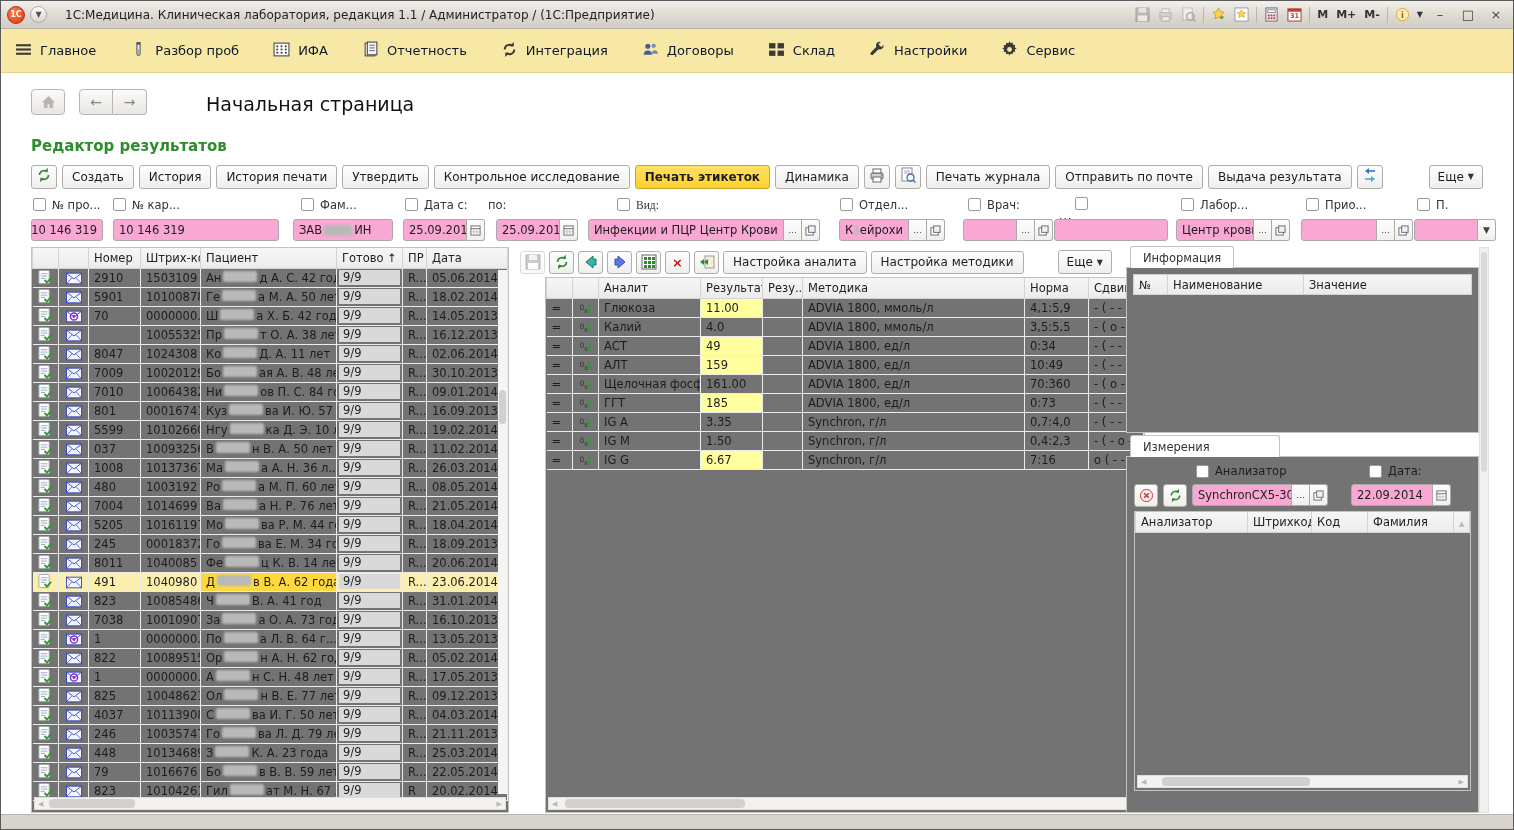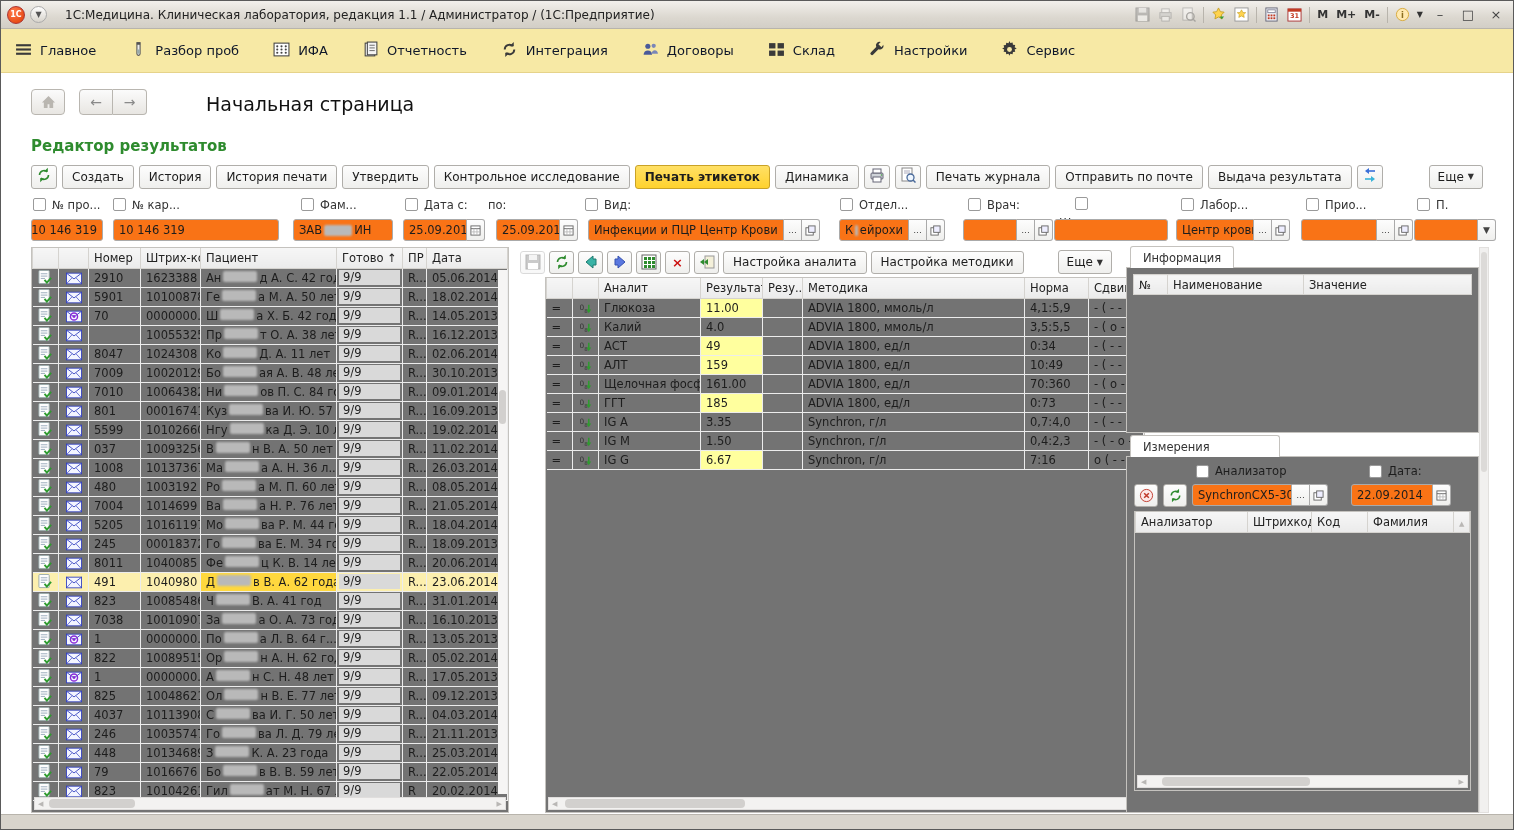--- a/index.html
+++ b/index.html
@@ -50,21 +50,21 @@
   .btn svg { width:16px; height:16px; }
   .spacer { flex:1; }
   .more-btn { height:24px; padding:0 8px; background:linear-gradient(#fdfdfd,#efefed); border:1px solid #b0aeaa; border-radius:3px;
     font-size:12px; display:flex; align-items:center; gap:4px; }
   .caret { font-size:8px; color:#333; }
 
   
   .flabel { position:absolute; top:196px; height:15px; display:flex; align-items:center; gap:6px; font-size:11.5px; color:#333; }
   .cb { width:13px; height:13px; background:#fff; border:1px solid #9a9a9a; border-radius:2px; flex:none; }
   .fgroup { position:absolute; top:218px; height:22px; display:flex; }
-  .finput { height:22px; border:1px solid #aaa; border-radius:3px 0 0 3px; background:#f97316; font-size:11.5px; padding:0 5px;
+  .finput { height:22px; border:1px solid #aaa; border-radius:3px 0 0 3px; background:#f9a8d4; font-size:11.5px; padding:0 5px;
     display:flex; align-items:center; overflow:hidden; white-space:nowrap; }
   .fgroup .finput:only-child, .fgroup .finput.rounded { border-radius:3px; }
   .fw { height:22px; width:18px; border:1px solid #aaa; border-left:none; background:linear-gradient(#fdfdfd,#efefed);
     display:flex; align-items:center; justify-content:center; font-size:9px; color:#444; flex:none; }
   .fw:last-child { border-radius:0 3px 3px 0; }
   .fw svg { width:11px; height:11px; }
   .right-al { justify-content:flex-end; }
   .blurred { display:inline-block; height:11px; background:#b9b9b9; border-radius:2px; margin:0 2px; filter:blur(1px); }
 
   
@@ -404,21 +404,21 @@
         <div class="fw">
           <svg viewBox="0 0 12 12" width="11" height="11">
             <rect x="1" y="1" width="10" height="10" fill="#fff" stroke="#666"></rect>
             <line x1="1" y1="4" x2="11" y2="4" stroke="#666"></line>
             <line x1="4.3" y1="4" x2="4.3" y2="11" stroke="#bbb"></line>
             <line x1="7.6" y1="4" x2="7.6" y2="11" stroke="#bbb"></line>
             <line x1="1" y1="7.5" x2="11" y2="7.5" stroke="#bbb"></line>
           </svg>
         </div>
       </div>
-      <div class="flabel" style="left: 584px;">
+      <div class="flabel" style="left: 616px; font-family: Liberation Serif, serif;">
         <span class="cb"></span>
         <span>Вид:</span>
       </div>
       <div class="fgroup" style="left: 587px;">
         <div class="finput" style="width: 196px;">Инфекции и ПЦР Центр Крови</div>
         <div class="fw">...</div>
         <div class="fw">
           <svg viewBox="0 0 12 12" width="11" height="11">
             <rect x="1" y="3" width="8" height="8" fill="#fff" stroke="#666"></rect>
             <rect x="4" y="1" width="7" height="7" fill="#eef" stroke="#666"></rect>
@@ -534,21 +534,21 @@
                   <line x1="2.5" y1="6.5" x2="9.5" y2="6.5" stroke="#9ab"></line>
                   <line x1="2.5" y1="9" x2="7" y2="9" stroke="#9ab"></line>
                   <path d="M6.5 10.5l2.5 3 4.5-5" fill="none" stroke="#2e9b2e" stroke-width="2"></path>
                 </svg></span></td>
             <td class="icon-cell"><span><svg viewBox="0 0 18 13" width="16" height="12">
                   <rect x=".5" y=".5" width="17" height="12" fill="#f3f5ff" stroke="#3340c0"></rect>
                   <path d="M.5.5L9 7 17.5.5" fill="none" stroke="#3340c0"></path>
                   <path d="M.5 12.5L6.5 6M17.5 12.5L11.5 6" fill="none" stroke="#3340c0" stroke-width=".8"></path>
                 </svg></span></td>
             <td>2910</td>
-            <td>1623388</td>
+            <td>1503109</td>
             <td class="patient"><span>Ан</span><span class="blurred" style="width: 34px;"></span><span>д А. С.  42 года</span></td>
             <td class="chipcell"><span class="chip">9/9</span></td>
             <td>R...</td>
             <td>05.06.2014</td>
           </tr>
           <tr>
             <td class="icon-cell doc-cell"><span><svg viewBox="0 0 14 16" width="14" height="15">
                   <rect x=".5" y=".5" width="11" height="14" rx="1" fill="#fdfdfd" stroke="#9aa"></rect>
                   <line x1="2.5" y1="4" x2="9.5" y2="4" stroke="#9ab"></line>
                   <line x1="2.5" y1="6.5" x2="9.5" y2="6.5" stroke="#9ab"></line>

